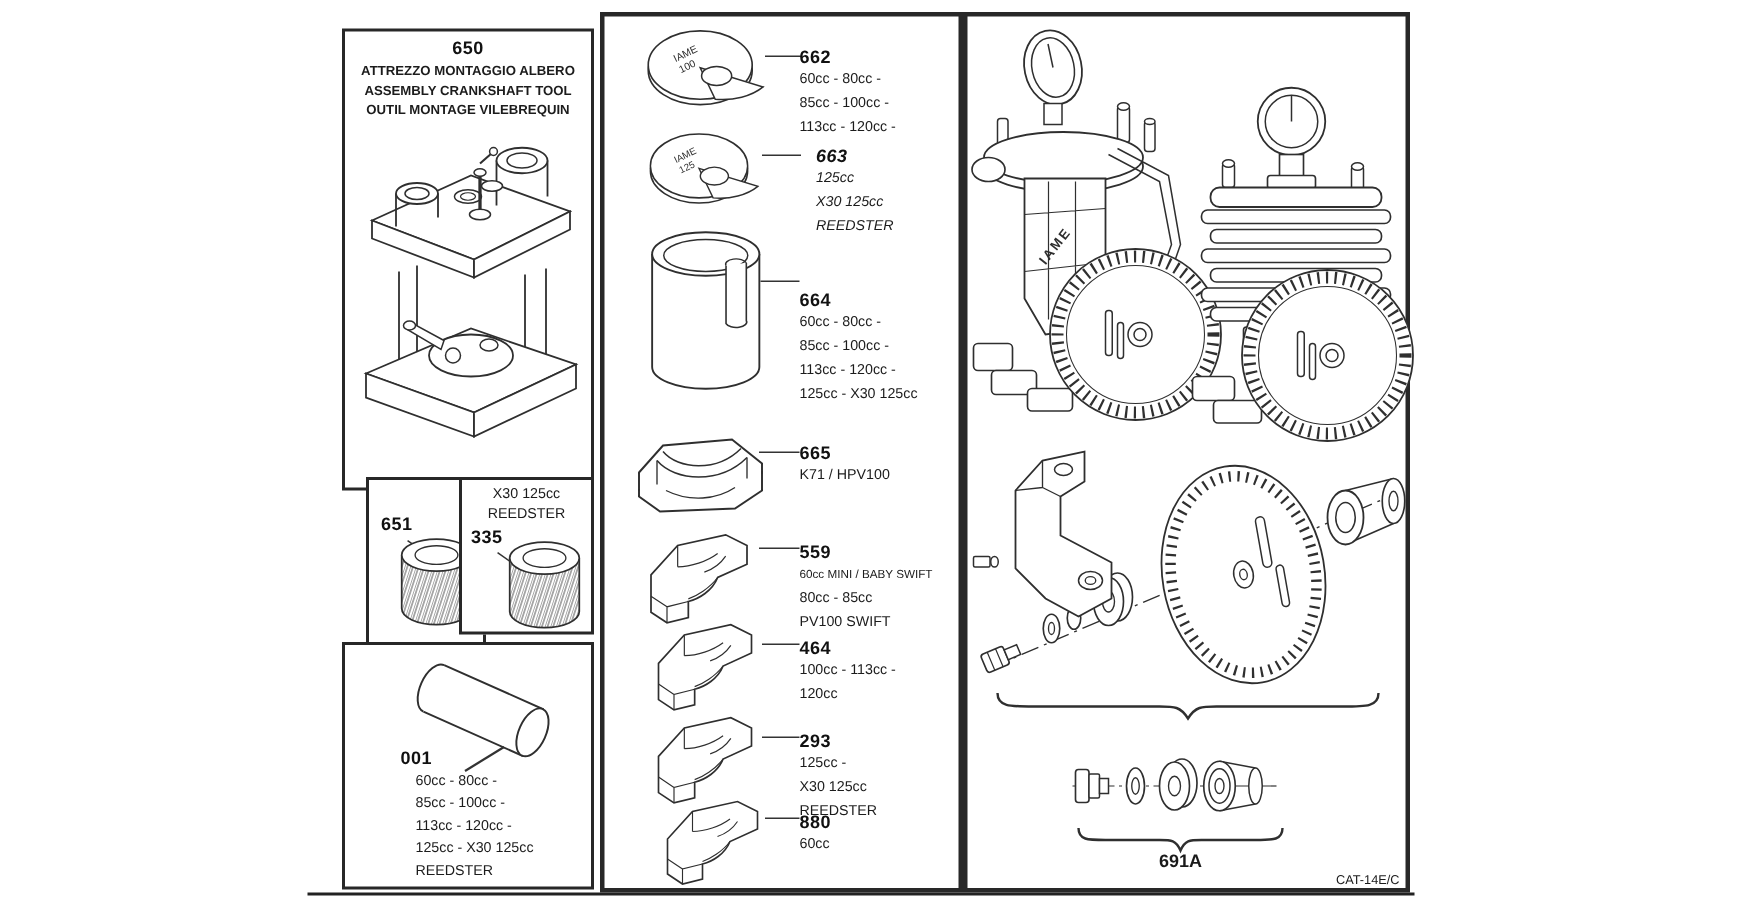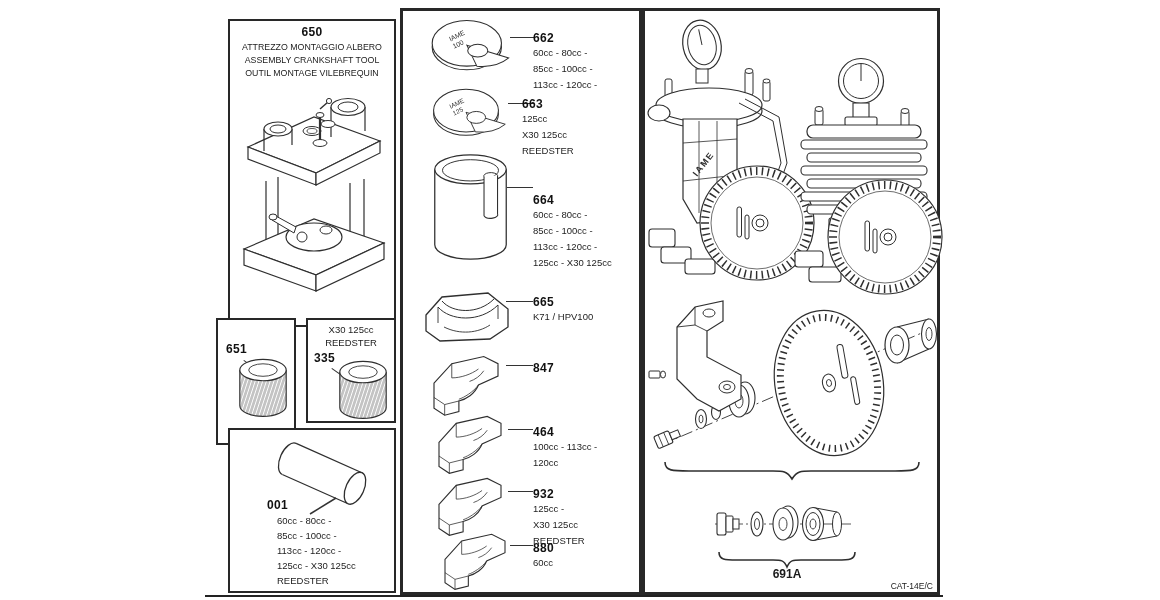--- a/index.html
+++ b/index.html
@@ -50,21 +50,21 @@
       </g>
       <g id="lug">
         <path d="M14,34 L34,12 L70,4 L86,12 L86,26 L64,36 C60,46 50,52 42,54 L42,66 L26,70 L14,62 Z" fill="#fff" stroke="#2f2f2f" stroke-width="1.3"></path>
         <path d="M34,12 L34,28 M34,28 C44,28 56,24 64,18 M42,54 L26,58 L26,70 M26,58 L14,50 M64,36 C58,44 48,50 42,52 M70,20 C66,26 60,30 54,32" fill="none" stroke="#2f2f2f" stroke-width="0.9"></path>
       </g>
     </defs>
   </svg>
 
   <div class="box" style="left:228px;top:8px;width:168px;height:308px;margin-top:11px;">
     <div class="abs pno ctr" style="left:0;top:4px;width:100%;">650</div>
-    <div class="abs cap" style="left:0;top:20px;width:100%;">
+    <div class="abs cap" style="left:0;top:20px;width:100%;font-weight:bold;">
       <div>ATTREZZO MONTAGGIO ALBERO</div>
       <div>ASSEMBLY CRANKSHAFT TOOL</div>
       <div>OUTIL MONTAGE VILEBREQUIN</div>
     </div>
     <svg style="left:2px;top:64px;" width="160" height="238" viewBox="0 0 160 238">
 
       <path d="M16,62 L82,32 L148,56 L84,88 Z" fill="#fff" stroke="#2f2f2f" stroke-width="1.2"></path>
       <path d="M16,62 L16,74 L84,100 L84,88 Z" fill="#fff" stroke="#2f2f2f" stroke-width="1.2"></path>
       <path d="M148,56 L148,68 L84,100 L84,88 Z" fill="#fff" stroke="#2f2f2f" stroke-width="1.2"></path>
 
@@ -93,21 +93,21 @@
       <path d="M152,158 L152,174 L84,206 L84,190 Z" fill="#fff" stroke="#2f2f2f" stroke-width="1.2"></path>
 
       <ellipse cx="82" cy="152" rx="28" ry="14" fill="#fff" stroke="#2f2f2f" stroke-width="1.2"></ellipse>
       <circle cx="70" cy="152" r="5" fill="#fff" stroke="#2f2f2f" stroke-width="1"></circle>
       <ellipse cx="94" cy="145" rx="6" ry="4" fill="#fff" stroke="#2f2f2f" stroke-width="1"></ellipse>
       <path d="M64,142 L42,130 L40,135 L62,148 Z" fill="#fff" stroke="#2f2f2f" stroke-width="1"></path>
       <ellipse cx="41" cy="132" rx="4" ry="3" fill="#fff" stroke="#2f2f2f" stroke-width="1"></ellipse>
     </svg>
   </div>
 
-  <div class="box" style="left:216px;top:318px;width:80px;height:127px;padding-left:36px;">
+  <div class="box" style="left:244px;top:318px;width:80px;height:127px;padding-left:36px;">
     <div class="abs pno" style="left:8px;top:22px;">651</div>
     <div class="dleader" style="left:26px;top:40px;width:26px;transform:rotate(35deg);"></div>
     <svg style="left:16px;top:34px;" width="58" height="66" viewBox="0 0 64 74">
       <use href="#bushing"></use>
     </svg>
   </div>
 
   <div class="box" style="left:306px;top:318px;width:90px;height:105px;">
     <div class="abs cap9" style="left:0;top:3px;width:100%;">
       <div>X30 125cc</div>
@@ -161,21 +161,21 @@
 
     <svg style="left:22px;top:74px;" width="88" height="58" viewBox="0 0 95 68">
       <ellipse cx="44" cy="34" rx="38" ry="25" fill="#fff" stroke="#2f2f2f" stroke-width="1.2"></ellipse>
       <ellipse cx="44" cy="30" rx="38" ry="25" fill="#fff" stroke="#2f2f2f" stroke-width="1.2"></ellipse>
       <path d="M44,32 L90,46 A38,25 0 0 1 55,55 Z" fill="#fff" stroke="#2f2f2f" stroke-width="1.1"></path>
       <ellipse cx="56" cy="38" rx="11" ry="7" fill="#fff" stroke="#2f2f2f" stroke-width="1.1"></ellipse>
       <text transform="translate(26,28) rotate(-26)" font-size="7.5" fill="#2f2f2f">IAME</text>
       <text transform="translate(30,36) rotate(-26)" font-size="7.5" fill="#2f2f2f">125</text>
     </svg>
     <div class="leader" style="left:105px;top:92px;width:26px;"></div>
-    <div class="plabel" style="left:119px;top:86px;">
+    <div class="plabel" style="left:141px;top:86px;font-style:italic;">
       <div class="pno">663</div>
       <div class="spec">
         <div>125cc</div>
         <div>X30 125cc</div>
         <div>REEDSTER</div>
       </div>
     </div>
 
     <svg style="left:25px;top:134px;" width="85" height="126" viewBox="0 0 88 128">
       <path d="M7,24 L7,102 A37,15 0 0 0 81,102 L81,24" fill="#fff" stroke="#2f2f2f" stroke-width="1.3"></path>
@@ -206,41 +206,46 @@
       <div class="spec">
         <div>K71 / HPV100</div>
       </div>
     </div>
 
     <svg style="left:17px;top:342px;" width="92" height="64" viewBox="0 0 100 72">
         <use href="#lug"></use>
       </svg>
     <div class="leader" style="left:103px;top:354px;width:27px;"></div>
     <div class="plabel" style="left:130px;top:350px;">
-      <div class="pno">847</div>
+      <div class="pno">559</div>
+      <div class="spec">
+        <div class="sm">60cc MINI / BABY SWIFT</div>
+        <div>80cc - 85cc</div>
+        <div>PV100 SWIFT</div>
+      </div>
     </div>
 
     <svg style="left:22px;top:402px;" width="90" height="62" viewBox="0 0 100 72">
         <use href="#lug"></use>
       </svg>
     <div class="leader" style="left:105px;top:418px;width:25px;"></div>
     <div class="plabel" style="left:130px;top:414px;">
       <div class="pno">464</div>
       <div class="spec">
         <div>100cc - 113cc -</div>
         <div>120cc</div>
       </div>
     </div>
 
     <svg style="left:22px;top:464px;" width="90" height="62" viewBox="0 0 100 72">
         <use href="#lug"></use>
       </svg>
     <div class="leader" style="left:105px;top:480px;width:25px;"></div>
     <div class="plabel" style="left:130px;top:476px;">
-      <div class="pno">932</div>
+      <div class="pno">293</div>
       <div class="spec">
         <div>125cc -</div>
         <div>X30 125cc</div>
         <div>REEDSTER</div>
       </div>
     </div>
 
     <svg style="left:27px;top:520px;" width="90" height="60" viewBox="0 0 100 72">
         <use href="#lug"></use>
       </svg>

